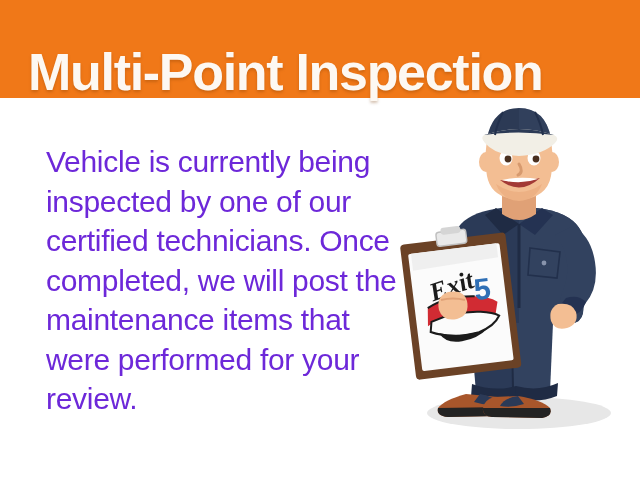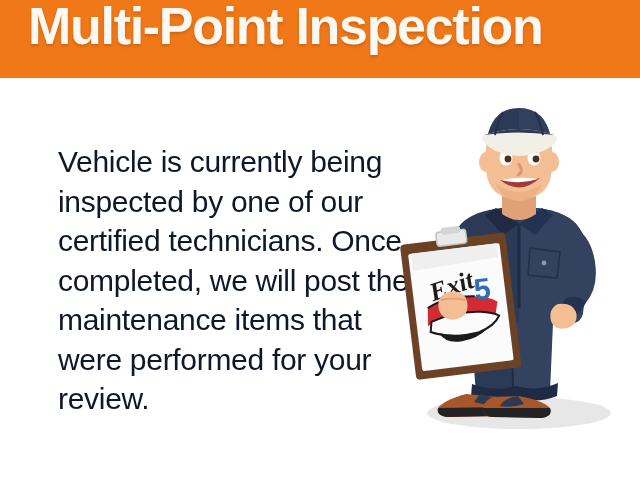--- a/index.html
+++ b/index.html
@@ -23,45 +23,45 @@
     background: #ffffff;
     overflow: hidden;
   }
 
   
   #title-banner {
     position: absolute;
     left: 0;
     top: 0;
     width: 640px;
-    height: 78px;
+    height: 98px;
     background: #F07818;
     display: flex;
-    align-items: flex-start;
+    align-items: flex-end;
     box-sizing: border-box;
     padding-left: 28px;
   }
   #title-text {
     color: #FDF8F2;
     font-family: "Liberation Sans", sans-serif;
     font-size: 52px;
     font-weight: bold;
     letter-spacing: -1.3px;
     line-height: 1;
     white-space: nowrap;
     text-shadow: 0 2px 3px rgba(120,55,0,0.30);
   }
 
   
   #body-text {
     position: absolute;
-    left: 58px;
+    left: 46px;
     top: 142px;
     width: 360px;
-    color: #0f172a;
+    color: #6d28d9;
     font-family: "Liberation Sans", sans-serif;
     font-size: 30px;
     line-height: 39.5px;
     letter-spacing: -0.3px;
     white-space: pre-wrap;
   }
 
   
   #mechanic {
     position: absolute;

